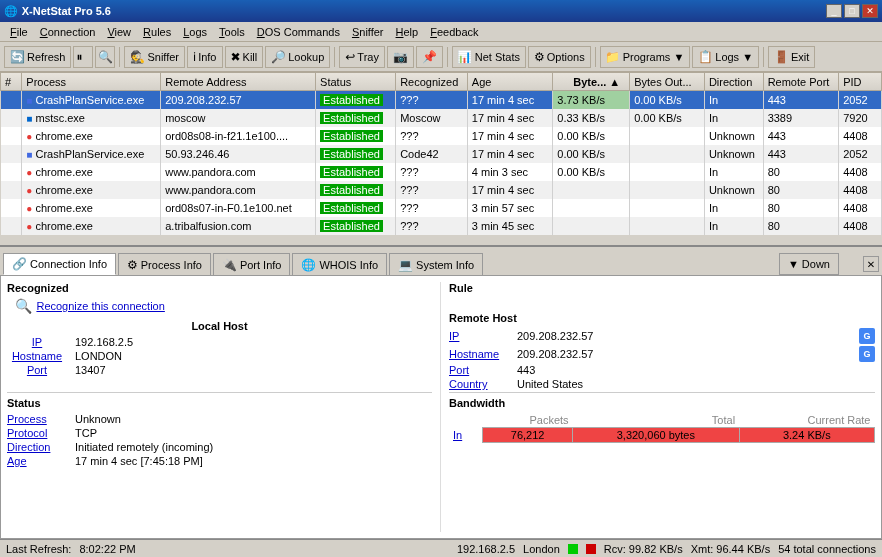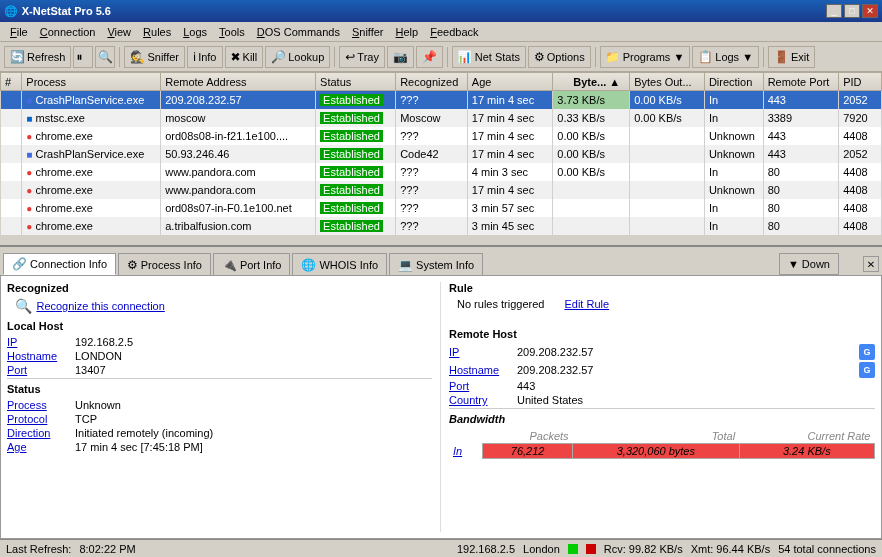--- a/index.html
+++ b/index.html
@@ -480,21 +480,21 @@
         <div style="border-right: 1px solid #ddd; padding-right: 8px;">
 
           <div style="margin-bottom: 6px;">
             <div class="section-title">Recognized</div>
             <div style="display: flex; align-items: center; gap: 4px; margin-left: 8px;">
               <span style="font-size: 14px;">🔍</span>
               <span class="recognize-link">Recognize this connection</span>
             </div>
           </div>
 
-          <div style="margin-bottom: 2px;">
+          <div style="margin-bottom: 16px; text-align: center;">
             <div class="section-title">Local Host</div>
             <div class="info-row">
               <span class="info-label">IP</span>
               <span class="info-value">192.168.2.5</span>
             </div>
             <div class="info-row">
               <span class="info-label">Hostname</span>
               <span class="info-value">LONDON</span>
             </div>
             <div class="info-row">
@@ -521,24 +521,20 @@
               <span class="info-label">Age</span>
               <span class="info-value">17 min 4 sec [7:45:18 PM]</span>
             </div>
           </div>
         </div>
 
         <div style="padding-left: 8px;">
 
           <div style="margin-bottom: 18px;">
             <div class="section-title">Rule</div>
-            <div style="display: flex; gap: 20px; margin-left: 8px;">
-              <span>No rules triggered</span>
-              <span class="edit-rule-link">Edit Rule</span>
-            </div>
           </div>
 
           <div style="">
             <div class="section-title">Remote Host</div>
             <div class="info-row" style="align-items: center;">
               <span class="info-label">IP</span>
               <span class="info-value">209.208.232.57</span>
               <span style="margin-left: auto; display: flex; flex-direction: column; gap: 1px;">
                 <span class="google-icon">G</span>
               </span>
@@ -553,21 +549,21 @@
             <div class="info-row">
               <span class="info-label">Port</span>
               <span class="info-value">443</span>
             </div>
             <div class="info-row">
               <span class="info-label">Country</span>
               <span class="info-value">United States</span>
             </div>
           </div>
 
-          <div style="border-top: 1px solid #ccc; padding-top: 4px; font-style: italic;">
+          <div style="border-top: 1px solid #ccc; padding-top: 4px;">
             <div class="section-title">Bandwidth</div>
             <table class="bw-table">
               <thead>
                 <tr>
                   <th></th>
                   <th style="color:#888; font-weight:normal;">Packets</th>
                   <th style="color:#888; font-weight:normal;">Total</th>
                   <th style="color:#888; font-weight:normal;">Current Rate</th>
                 </tr>
               </thead>

